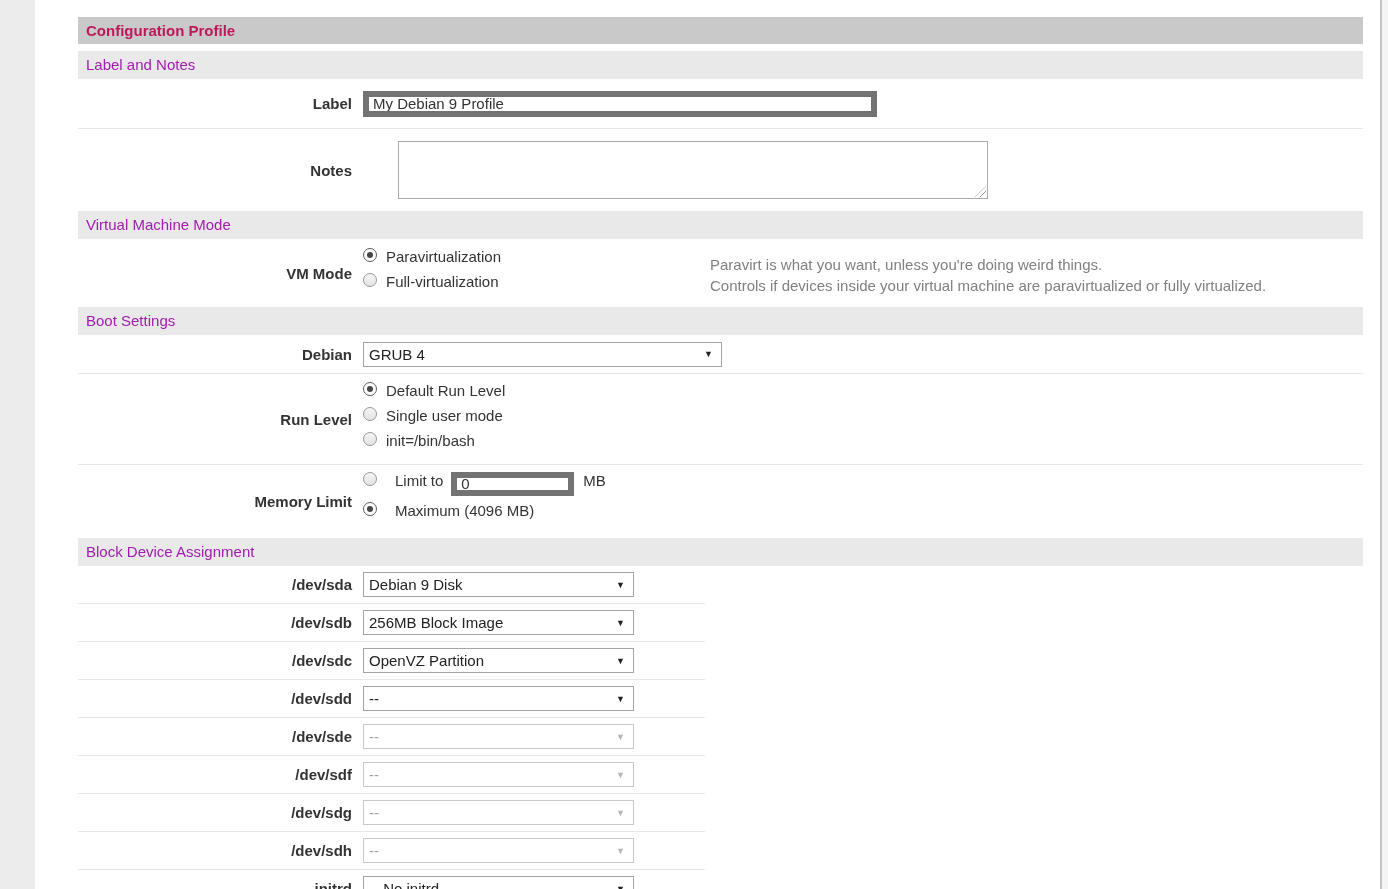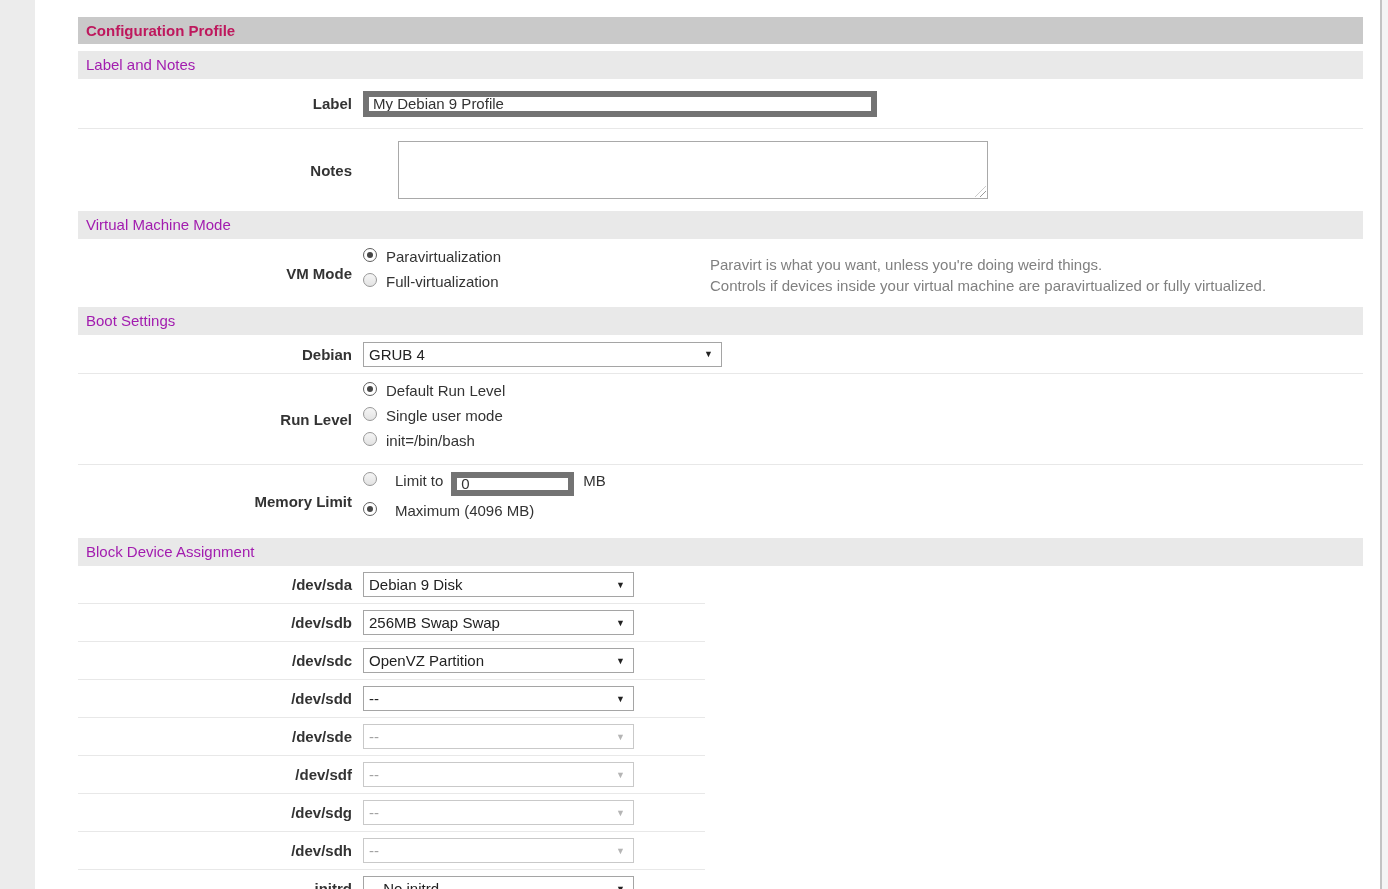--- a/index.html
+++ b/index.html
@@ -184,21 +184,21 @@
           <span class="sel-arrow">▼</span>
         </div>
       </div>
     </div>
     <div class="divider short"></div>
 
     <div class="form-row block-row">
       <div class="lbl-col">/dev/sdb</div>
       <div class="ctl-col">
         <div class="sel block">
-          <span class="sel-val">256MB Swap Swap</span>
+          <span class="sel-val">256MB Block Image</span>
           <span class="sel-arrow">▼</span>
         </div>
       </div>
     </div>
     <div class="divider short"></div>
 
     <div class="form-row block-row">
       <div class="lbl-col">/dev/sdc</div>
       <div class="ctl-col">
         <div class="sel block">

